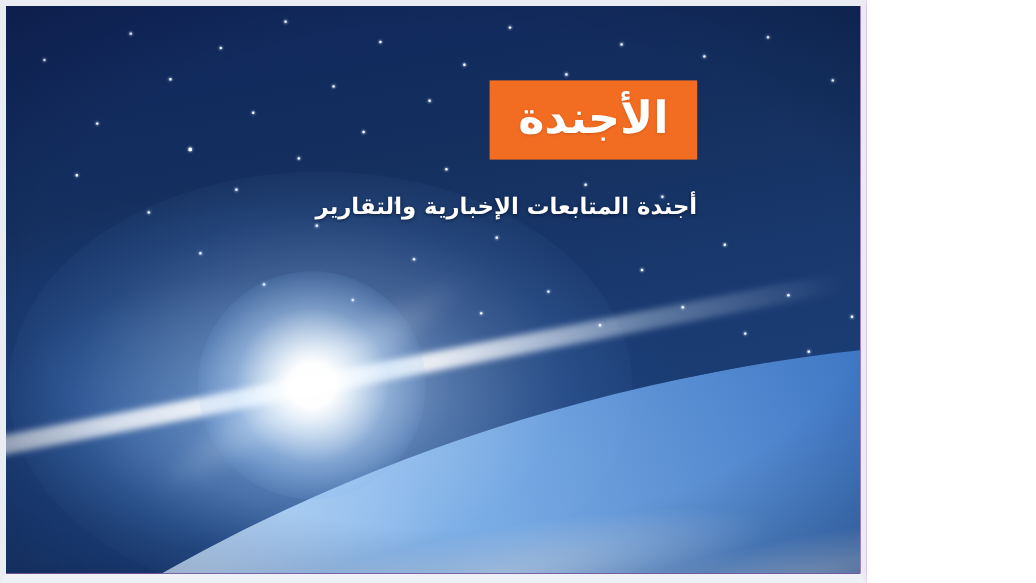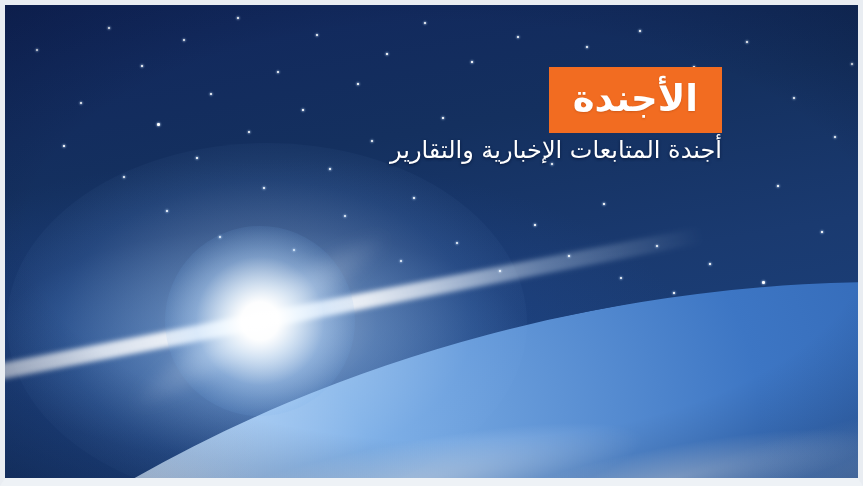--- a/index.html
+++ b/index.html
@@ -8,21 +8,21 @@
     padding: 0;
     background: #ffffff;
   }
   body {
     font-family: "DejaVu Sans", "Liberation Sans", sans-serif;
   }
 
   
   .banner {
     position: relative;
-    width: 863px;
+    width: 722px;
     height: 486px;
     overflow: hidden;
     box-sizing: border-box;
     background: #a21caf;
     border-left: 5px solid #e9edf2;
     border-right: 5px solid #e9edf2;
     border-top: 5px solid #e9edf2;
     border-bottom: 8px solid #eef2f6;
   }
   .frame-inner {
@@ -163,23 +163,24 @@
     color: #ffffff;
     font-size: 37px;
     font-weight: bold;
     line-height: 1;
     padding: 13px 24px 16px 24px;
     letter-spacing: 0;
     white-space: nowrap;
     text-shadow: 0 1px 2px rgba(120,45,0,0.25);
   }
   .subtitle {
+    margin-top: 26px;
     color: #ffffff;
-    font-size: 24px;
-    font-weight: normal;
+    font-size: 19px;
+    font-weight: bold;
     line-height: 1.42;
     text-shadow: 0 1px 3px rgba(6,18,48,0.75);
   }
   .subtitle .line { display: block; }
 </style>
 </head>
 <body>
 
 <div class="banner">
   <div class="frame-inner">

